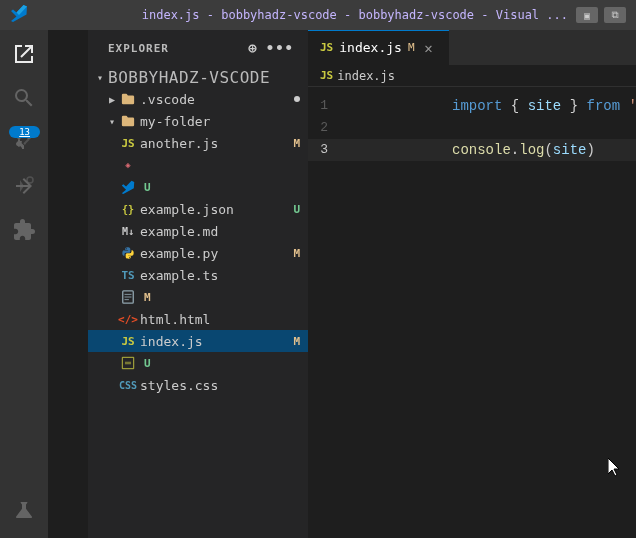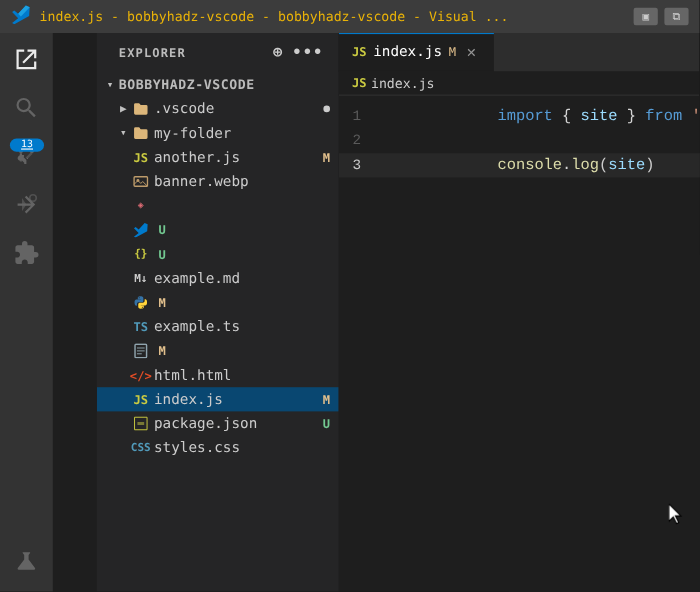--- a/index.html
+++ b/index.html
@@ -23,24 +23,24 @@
       align-items: center;
       padding: 0 10px;
       gap: 8px;
       flex-shrink: 0;
     }
     .title-bar-icon {
       color: #007acc;
       font-size: 16px;
     }
     .title-bar-text {
-      color: #eab308;
+      color: #c4b5fd;
       font-size: 12px;
       flex: 1;
-      text-align: left;
+      text-align: right;
     }
     .title-bar-controls {
       display: flex;
       gap: 6px;
     }
     .title-bar-btn {
       width: 22px;
       height: 16px;
       background: #666;
       border-radius: 2px;
@@ -375,21 +375,21 @@
         <span title="New File">⊕</span>
         <span title="More">•••</span>
       </div>
     </div>
 
     <div class="tree">
 
       <div class="tree-item">
         <span class="indent" style="width:4px"></span>
         <span class="chevron">▾</span>
-        <span class="file-name" style="font-size:12px; font-weight:700; letter-spacing:0.5px; color:#bbbbbb;">BOBBYHADZ-VSCODE</span>
+        <span class="file-name" style="font-size:16px; font-weight:400; letter-spacing:0.5px; color:#bbbbbb;">BOBBYHADZ-VSCODE</span>
       </div>
 
       <div class="tree-item">
         <span class="indent" style="width:16px"></span>
         <span class="chevron">▶</span>
         <span class="file-icon icon-folder">
           <svg width="14" height="14" viewBox="0 0 16 16" fill="#dcb67a">
               <path d="M1 3.5A1.5 1.5 0 0 1 2.5 2h2.764c.958 0 1.76.56 2.12 1.359L8 4H13.5A1.5 1.5 0 0 1 15 5.5v7A1.5 1.5 0 0 1 13.5 14h-11A1.5 1.5 0 0 1 1 12.5V3.5z"></path>
             </svg>
         </span>
@@ -409,32 +409,20 @@
       </div>
 
       <div class="tree-item">
         <span class="indent" style="width:32px"></span>
         <span class="chevron" style="width:0"></span>
         <span class="file-icon icon-js" style="font-size:11px;font-weight:bold;">JS</span>
         <span class="file-name">another.js</span>
         <span class="badge-letter badge-m">M</span>
       </div>
 
-      <div class="tree-item">
-        <span class="indent" style="width:32px"></span>
-        <span class="chevron" style="width:0"></span>
-        <span class="file-icon" style="font-size:11px;">
-          <svg width="14" height="14" viewBox="0 0 16 16" fill="#bd9b6a">
-              <rect x="1" y="3" width="14" height="10" rx="1" fill="none" stroke="#bd9b6a" stroke-width="1.5"></rect>
-              <circle cx="5" cy="7" r="1.5" fill="#bd9b6a"></circle>
-              <path d="M1 11l4-4 3 3 2-2 5 5" stroke="#bd9b6a" stroke-width="1" fill="none"></path>
-            </svg>
-        </span>
-        <span class="file-name">banner.webp</span>
-      </div>
 
       <div class="tree-item">
         <span class="indent" style="width:32px"></span>
         <span class="chevron" style="width:0"></span>
         <span class="file-icon icon-code-ws" style="font-size:9px;color:#e06c75;font-weight:bold;">◈</span>
       </div>
 
       <div class="tree-item">
         <span class="indent" style="width:32px"></span>
         <span class="chevron" style="width:0"></span>
@@ -443,39 +431,41 @@
               <path d="M13.5 1L6.5 8.5L3 5.5L1 7L6.5 12.5L1 17L3 18L16.5 10.5L17 2.5L13.5 1Z"></path>
             </svg>
         </span>
         <span class="badge-letter badge-u">U</span>
       </div>
 
       <div class="tree-item">
         <span class="indent" style="width:32px"></span>
         <span class="chevron" style="width:0"></span>
         <span class="file-icon" style="color:#cbcb41;font-size:10px;font-weight:bold;">{}</span>
+        <span class="file-name">example.json</span>
         <span class="badge-letter badge-u">U</span>
       </div>
 
       <div class="tree-item">
         <span class="indent" style="width:32px"></span>
         <span class="chevron" style="width:0"></span>
         <span class="file-icon" style="color:#cccccc;font-size:10px;font-weight:bold;">M↓</span>
         <span class="file-name">example.md</span>
       </div>
 
       <div class="tree-item">
         <span class="indent" style="width:32px"></span>
         <span class="chevron" style="width:0"></span>
         <span class="file-icon">
           <svg width="14" height="14" viewBox="0 0 32 32" fill="none">
             <path d="M16 3C9.4 3 9.8 5.9 9.8 5.9V9H16.2V10H7.2C7.2 10 3 9.5 3 16.1c0 6.6 3.7 6.4 3.7 6.4H8v-3.1s-.1-3.7 3.6-3.7h6.2s3.5.1 3.5-3.4V6.8C21.3 3.4 16 3 16 3zm-3.4 2c.7 0 1.2.5 1.2 1.2s-.5 1.2-1.2 1.2S11.4 6.9 11.4 6.2 11.9 5 12.6 5z" fill="#3572A5"></path>
             <path d="M16 29c6.6 0 6.2-2.9 6.2-2.9V23H16v-1h8.8c0 0 4.2.5 4.2-6.1 0-6.6-3.7-6.4-3.7-6.4H24v3.1s.1 3.7-3.6 3.7h-6.2s-3.5-.1-3.5 3.4v5.5C10.7 28.6 16 29 16 29zm3.4-2c-.7 0-1.2-.5-1.2-1.2s.5-1.2 1.2-1.2 1.2.5 1.2 1.2-.5 1.2-1.2 1.2z" fill="#ffd43b"></path>
           </svg>
         </span>
+        <span class="file-name">example.py</span>
         <span class="badge-letter badge-m">M</span>
       </div>
 
       <div class="tree-item">
         <span class="indent" style="width:32px"></span>
         <span class="chevron" style="width:0"></span>
         <span class="file-icon icon-ts" style="font-size:11px;font-weight:bold;color:#519aba;">TS</span>
         <span class="file-name">example.ts</span>
       </div>
 
@@ -510,21 +500,20 @@
 
       <div class="tree-item">
         <span class="indent" style="width:32px"></span>
         <span class="chevron" style="width:0"></span>
         <span class="file-icon" style="color:#cbcb41;font-size:10px;font-weight:bold;">
           <svg width="14" height="14" viewBox="0 0 32 32" fill="#cbcb41">
               <path d="M3 3h26v26H3z" fill="none" stroke="#cbcb41" stroke-width="2"></path>
               <path d="M9 13h14v6H9z" fill="#cbcb41" opacity="0.5"></path>
             </svg>
         </span>
-        <span class="file-name">package.json</span>
         <span class="badge-letter badge-u">U</span>
       </div>
 
       <div class="tree-item">
         <span class="indent" style="width:32px"></span>
         <span class="chevron" style="width:0"></span>
         <span class="file-icon icon-css" style="font-size:10px;font-weight:bold;color:#519aba;">CSS</span>
         <span class="file-name">styles.css</span>
       </div>
 

